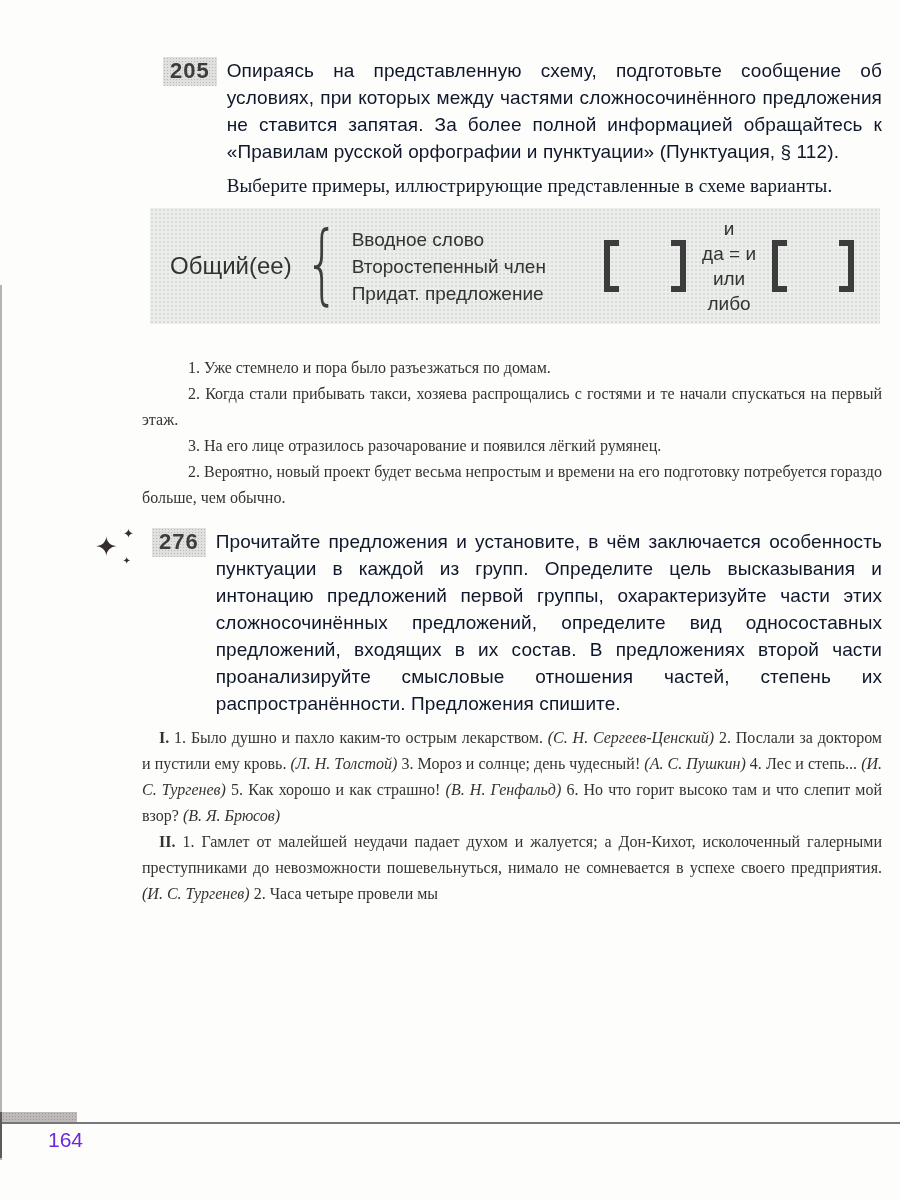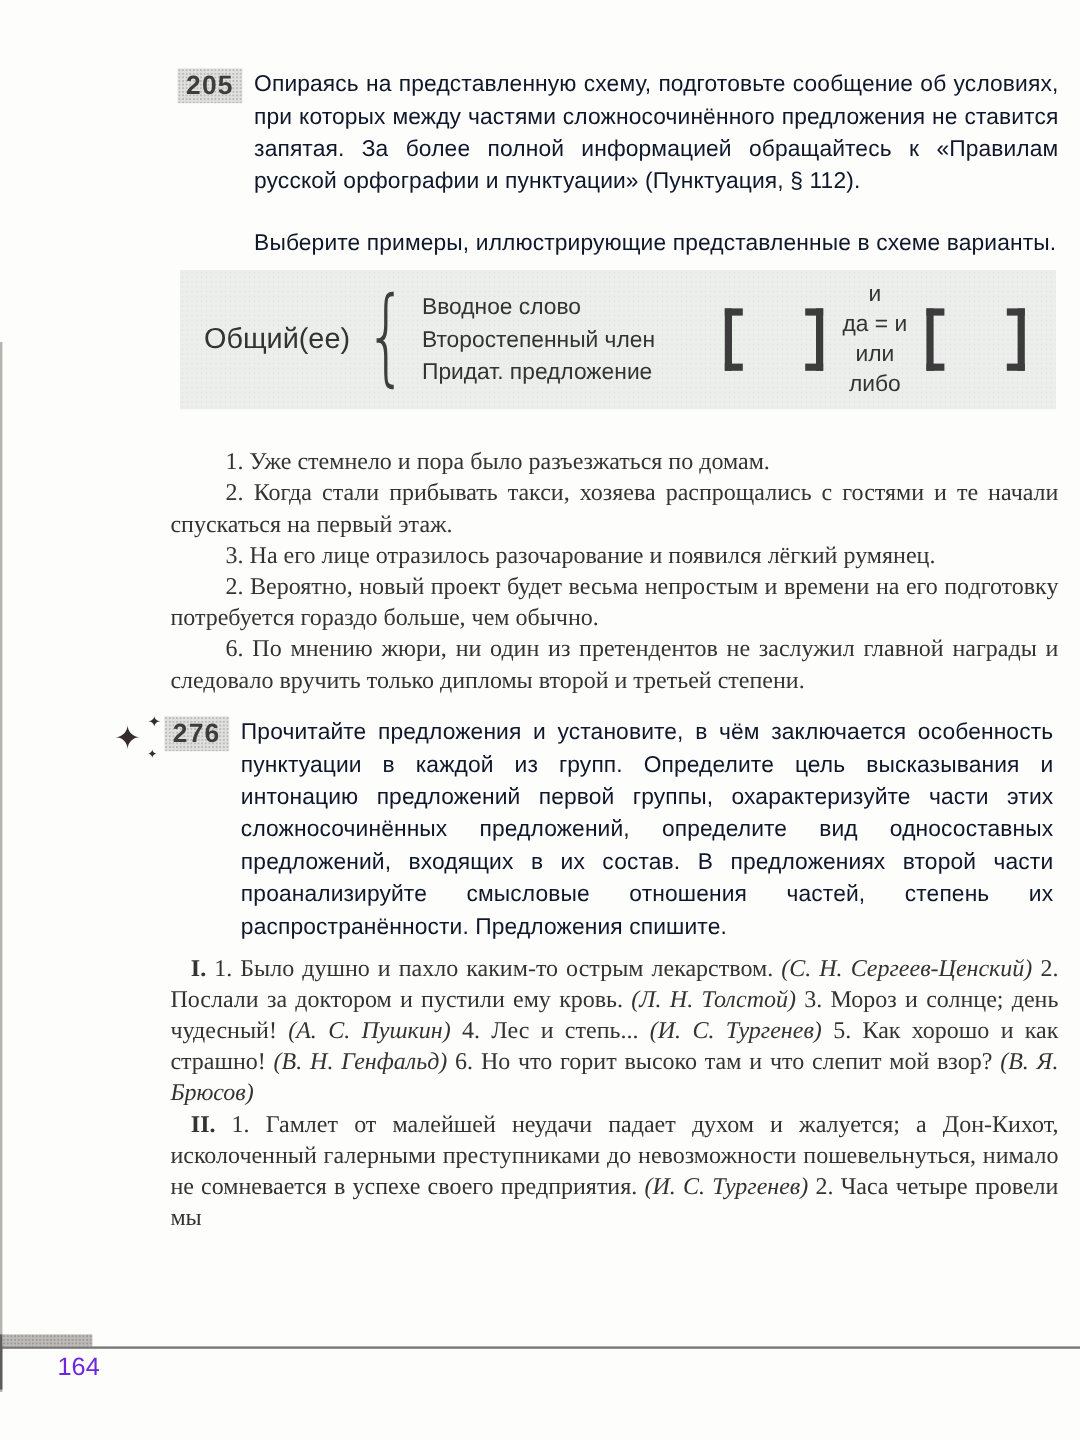--- a/index.html
+++ b/index.html
@@ -10,27 +10,28 @@
   .page-edge { position:absolute; left:0; top:285px; width:2px; height:875px; background:rgba(100,88,82,.45); }
 
   
   .ex-row { display:flex; align-items:flex-start; margin-left:148px; width:734px; }
   .badge {
     flex:none; margin-right:10px; padding:1px 7px 2px;
     font-weight:bold; font-size:22px; color:#3d3d3d; letter-spacing:1px;
     background-color:#e0e0de;
     background-image: radial-gradient(circle, #b9b9b7 25%, rgba(0,0,0,0) 26%);
     background-size:3px 3px;
+    margin-left:15px;
   }
   .instr-col { width:677px; }
   .instr {
     margin:0; font-size:19px; line-height:27px; color:#0f172a;
     text-align:justify; letter-spacing:.1px;
   }
-  .instr + .instr { margin-top:24px; }
+  .instr + .instr { margin-top:7px;font-family:Liberation Serif, serif; }
 
   
   .schema-box {
     position:relative; margin:9px 0 0 150px; width:730px; height:116px;
     background-color:#eceeec;
     background-image: radial-gradient(circle, #d9dbd9 25%, rgba(0,0,0,0) 26%);
     background-size:4px 4px;
   }
   .schema-inner { display:flex; align-items:center; height:100%; padding:0 26px 0 20px; box-sizing:border-box; }
   .common-label { font-size:24px; color:#333; white-space:nowrap; }
@@ -43,21 +44,21 @@
   .bracket-group { display:flex; align-items:center; }
   .sq-bracket { display:inline-block; width:15px; height:52px; border:6px solid #3c3c3c; box-sizing:border-box; }
   .sq-bracket.open  { border-right:none; }
   .sq-bracket.close { border-left:none; }
   .bracket-gap { width:52px; }
   .conj-stack { text-align:center; font-size:19px; line-height:25px; color:#333; margin:0 16px; white-space:nowrap; }
 
   
   .serif-block {
     margin-left:142px; width:740px; font-family:"Liberation Serif", serif;
-    color:#333; font-size:20px; line-height:26px; text-align:justify;
+    color:#333; font-size:16px; line-height:26px; text-align:justify;
   }
   .sentences { margin-top:31px; }
   .sentences p, .group { margin:0; text-indent:46px; }
   .groups { margin-top:8px; }
   .group { text-indent:17px; }
   .it { font-style:italic; }
   .bd { font-weight:bold; }
 
   
   .ex206-row { display:flex; align-items:flex-start; margin:17px 0 0 95px; width:787px; }
@@ -120,21 +121,20 @@
         <span class="sq-bracket close"></span>
       </div>
     </div>
   </div>
 
   <div class="serif-block sentences">
       <p>1. Уже стемнело и пора было разъезжаться по домам.</p>
       <p>2. Когда стали прибывать такси, хозяева распрощались с гостями и те начали спускаться на первый этаж.</p>
       <p>3. На его лице отразилось разочарование и появился лёгкий румянец.</p>
       <p>2. Вероятно, новый проект будет весьма непростым и времени на его подготовку потребуется гораздо больше, чем обычно.</p>
-      <p>6. По мнению жюри, ни один из претендентов не заслужил главной награды и следовало вручить только дипломы второй и третьей степени.</p>
     </div>
 
   <div class="ex206-row">
     <div class="sparkle">
       <span class="s1">✦</span>
       <span class="s2">✦</span>
       <span class="s3">✦</span>
     </div>
     <div class="badge">276</div>
     <div class="instr-col">

